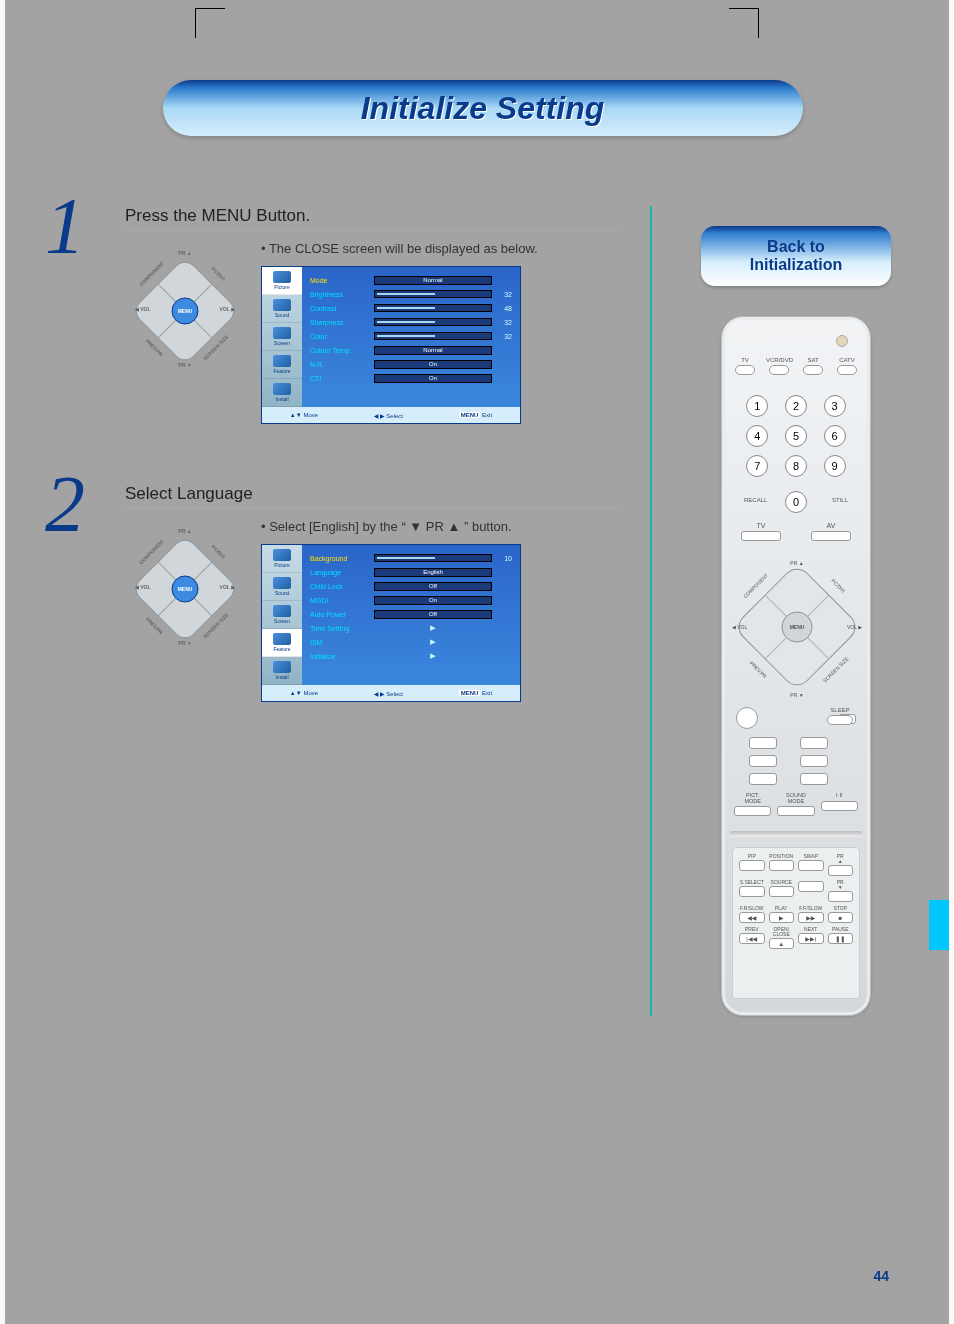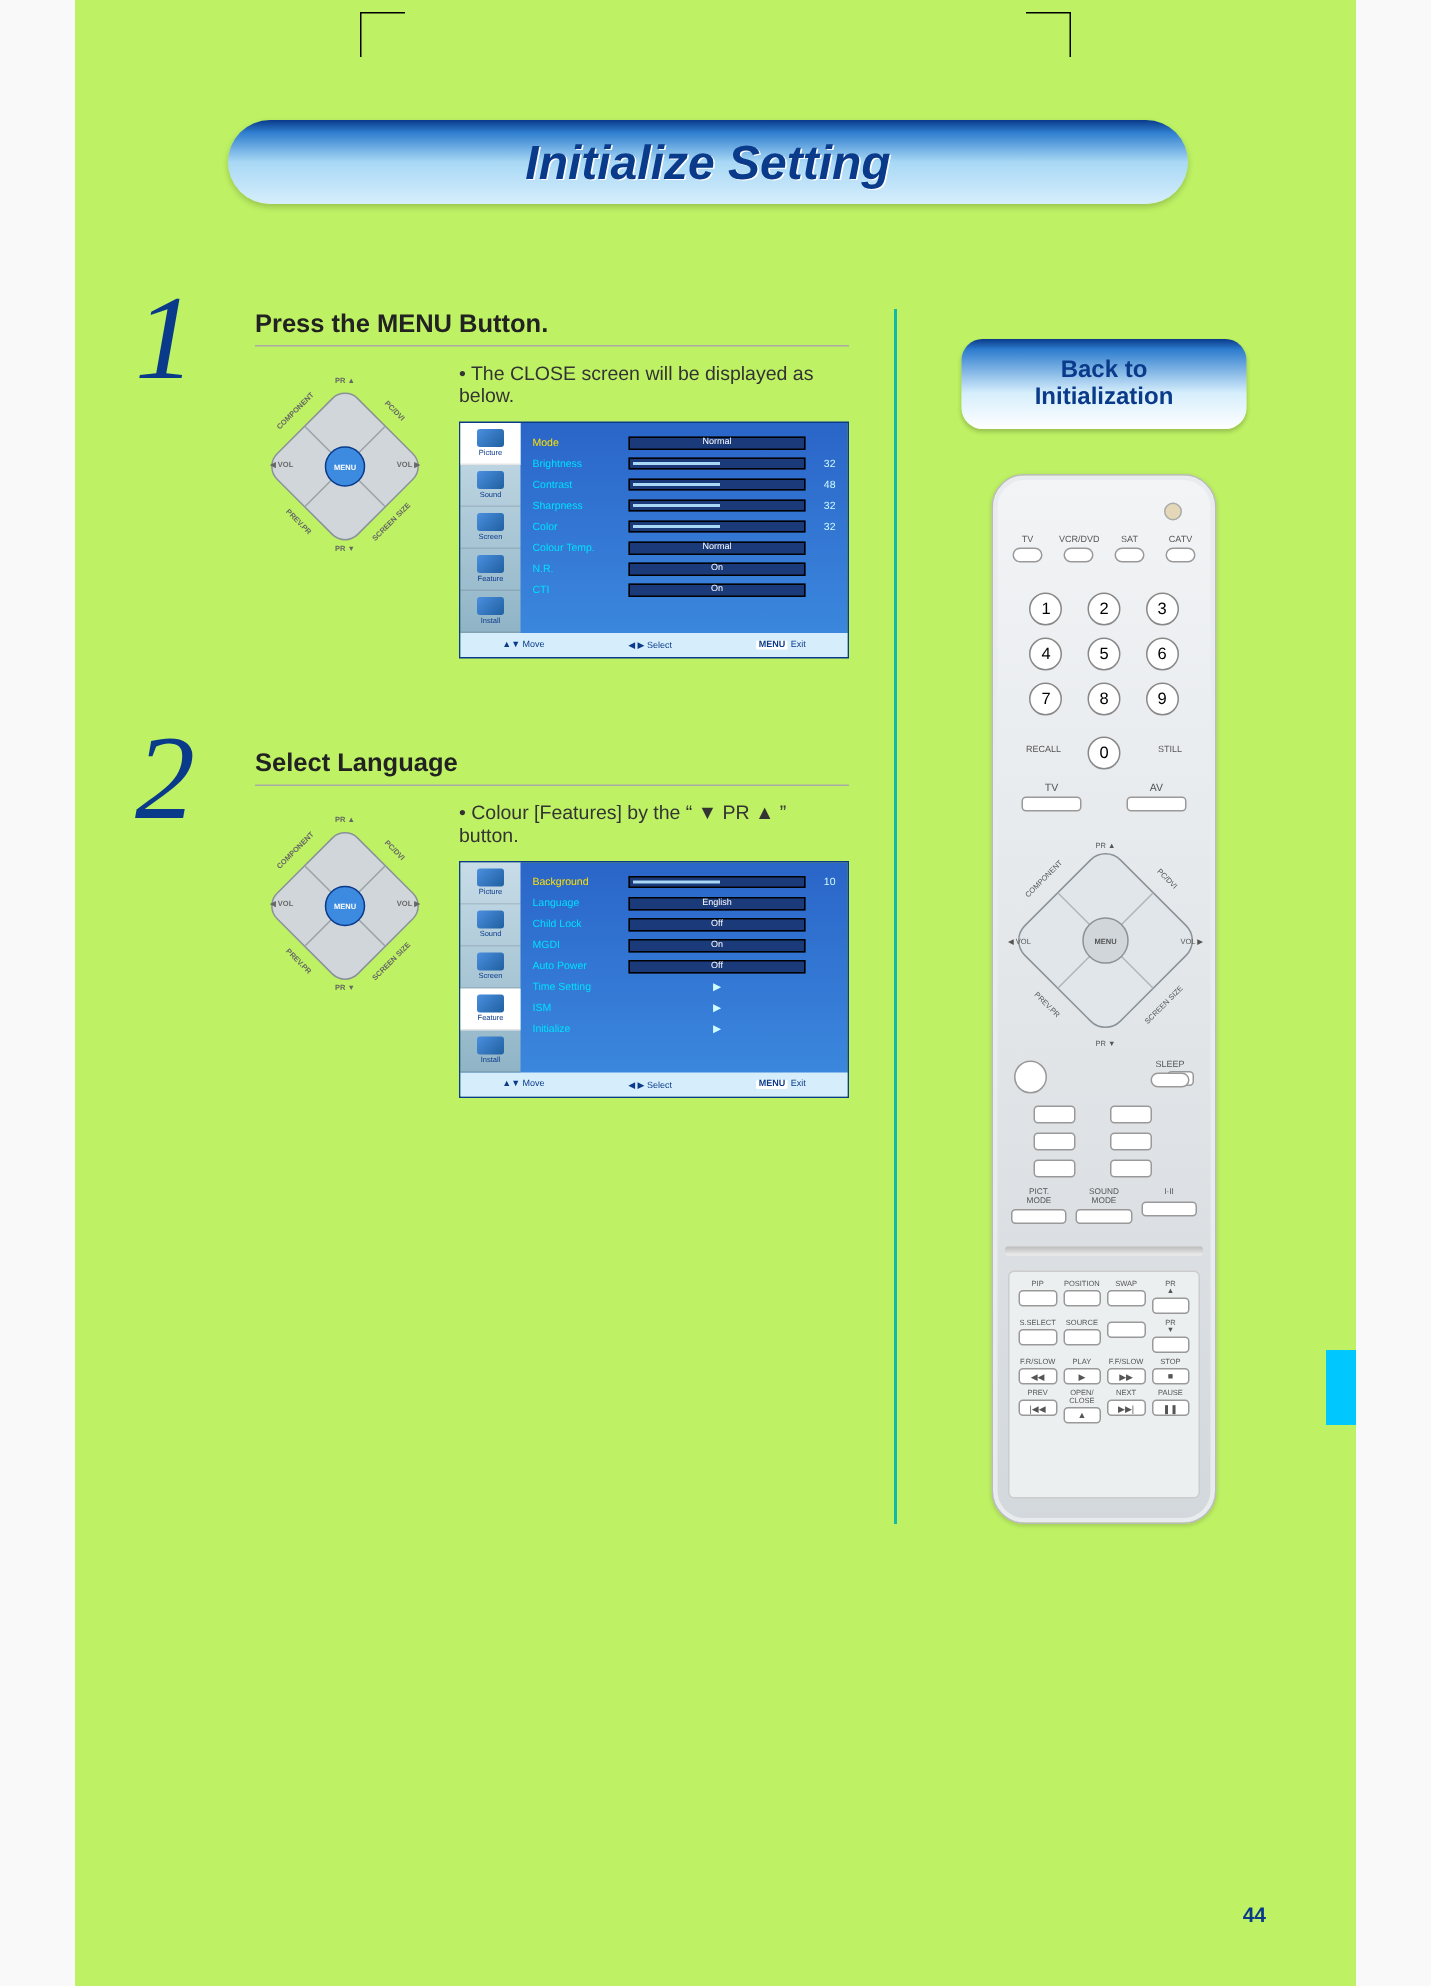--- a/index.html
+++ b/index.html
@@ -1,19 +1,19 @@
 <!DOCTYPE html>
 <html><head>
 <meta charset="utf-8">
 <style>
   * { box-sizing: border-box; margin: 0; padding: 0; }
   body { font-family: "Helvetica Neue", Arial, sans-serif; background: #f9f9f9; }
   .page {
-    width: 854px; height: 1324px; background: #bef264; margin: 0 auto; position: relative;
-    padding: 80px 60px 40px 50px;
+    width: 944px; height: 1324px; background: #a3a3a3; margin: 0 auto; position: relative;
+    padding: 80px 39px 40px 50px;
   }
   
   .crop-tl, .crop-tr { position:absolute; width:30px; height:30px; border-color:#000; }
   .crop-tl { top:8px; left:190px; border-left:1px solid #000; border-top:1px solid #000; border-bottom:none; border-right:none; }
   .crop-tr { top:8px; right:190px; border-right:1px solid #000; border-top:1px solid #000; }
 
   
   .title-pill {
     position: relative;
     margin: 0 auto 70px auto;
@@ -36,21 +36,21 @@
 
   
   .step { position: relative; margin-bottom: 60px; }
   .step-num {
     position: absolute; left: -10px; top: -20px;
     font-size: 80px; font-style: italic; font-family: Georgia, serif; font-weight: normal;
     color: #0a3a8a; line-height: 1;
   }
   .step-body { margin-left: 70px; }
   .step-title {
-    font-size: 17px; font-weight: bold; color: #222;
+    font-size: 17px; font-weight: normal; color: #222;
     border-bottom: 1px solid #aaa; padding-bottom: 4px; margin-bottom: 10px;
   }
   .step-content { display:flex; gap: 16px; align-items: flex-start; }
   .dpad-area { width: 120px; height: 130px; flex:none; }
   .dpad-svg { width:100%; height:100%; }
   .dpad-label { font-size:5px; fill:#666; font-weight:bold; }
   .dpad-menu { font-size:5px; fill:#fff; font-weight:bold; }
 
   .step-desc { font-size: 13px; color:#333; margin-bottom:10px; }
 
@@ -330,21 +330,21 @@
                 <text class="dpad-label" x="60" y="126" text-anchor="middle">PR ▼</text>
                 <text class="dpad-label" x="10" y="70" text-anchor="start">◀ VOL</text>
                 <text class="dpad-label" x="110" y="70" text-anchor="end">VOL ▶</text>
                 <text class="dpad-label" x="28" y="34" text-anchor="middle" transform="rotate(-45 28 34)">COMPONENT</text>
                 <text class="dpad-label" x="92" y="34" text-anchor="middle" transform="rotate(45 92 34)">PC/DVI</text>
                 <text class="dpad-label" x="28" y="108" text-anchor="middle" transform="rotate(45 28 108)">PREV.PR</text>
                 <text class="dpad-label" x="92" y="108" text-anchor="middle" transform="rotate(-45 92 108)">SCREEN SIZE</text>
               </svg>
             </div>
             <div style="flex:1">
-              <div class="step-desc">• Colour [Features] by the “ ▼ PR ▲ ” button.</div>
+              <div class="step-desc">• Select [English] by the “ ▼ PR ▲ ” button.</div>
               <div class="osd" id="osd2">
                   <div class="osd-main">
                     <div class="osd-tabs">
                       <div class="osd-tab">
                         <div class="osd-tab-icon"></div>
                         <div>Picture</div>
                       </div>
                       <div class="osd-tab">
                         <div class="osd-tab-icon"></div>
                         <div>Sound</div>

